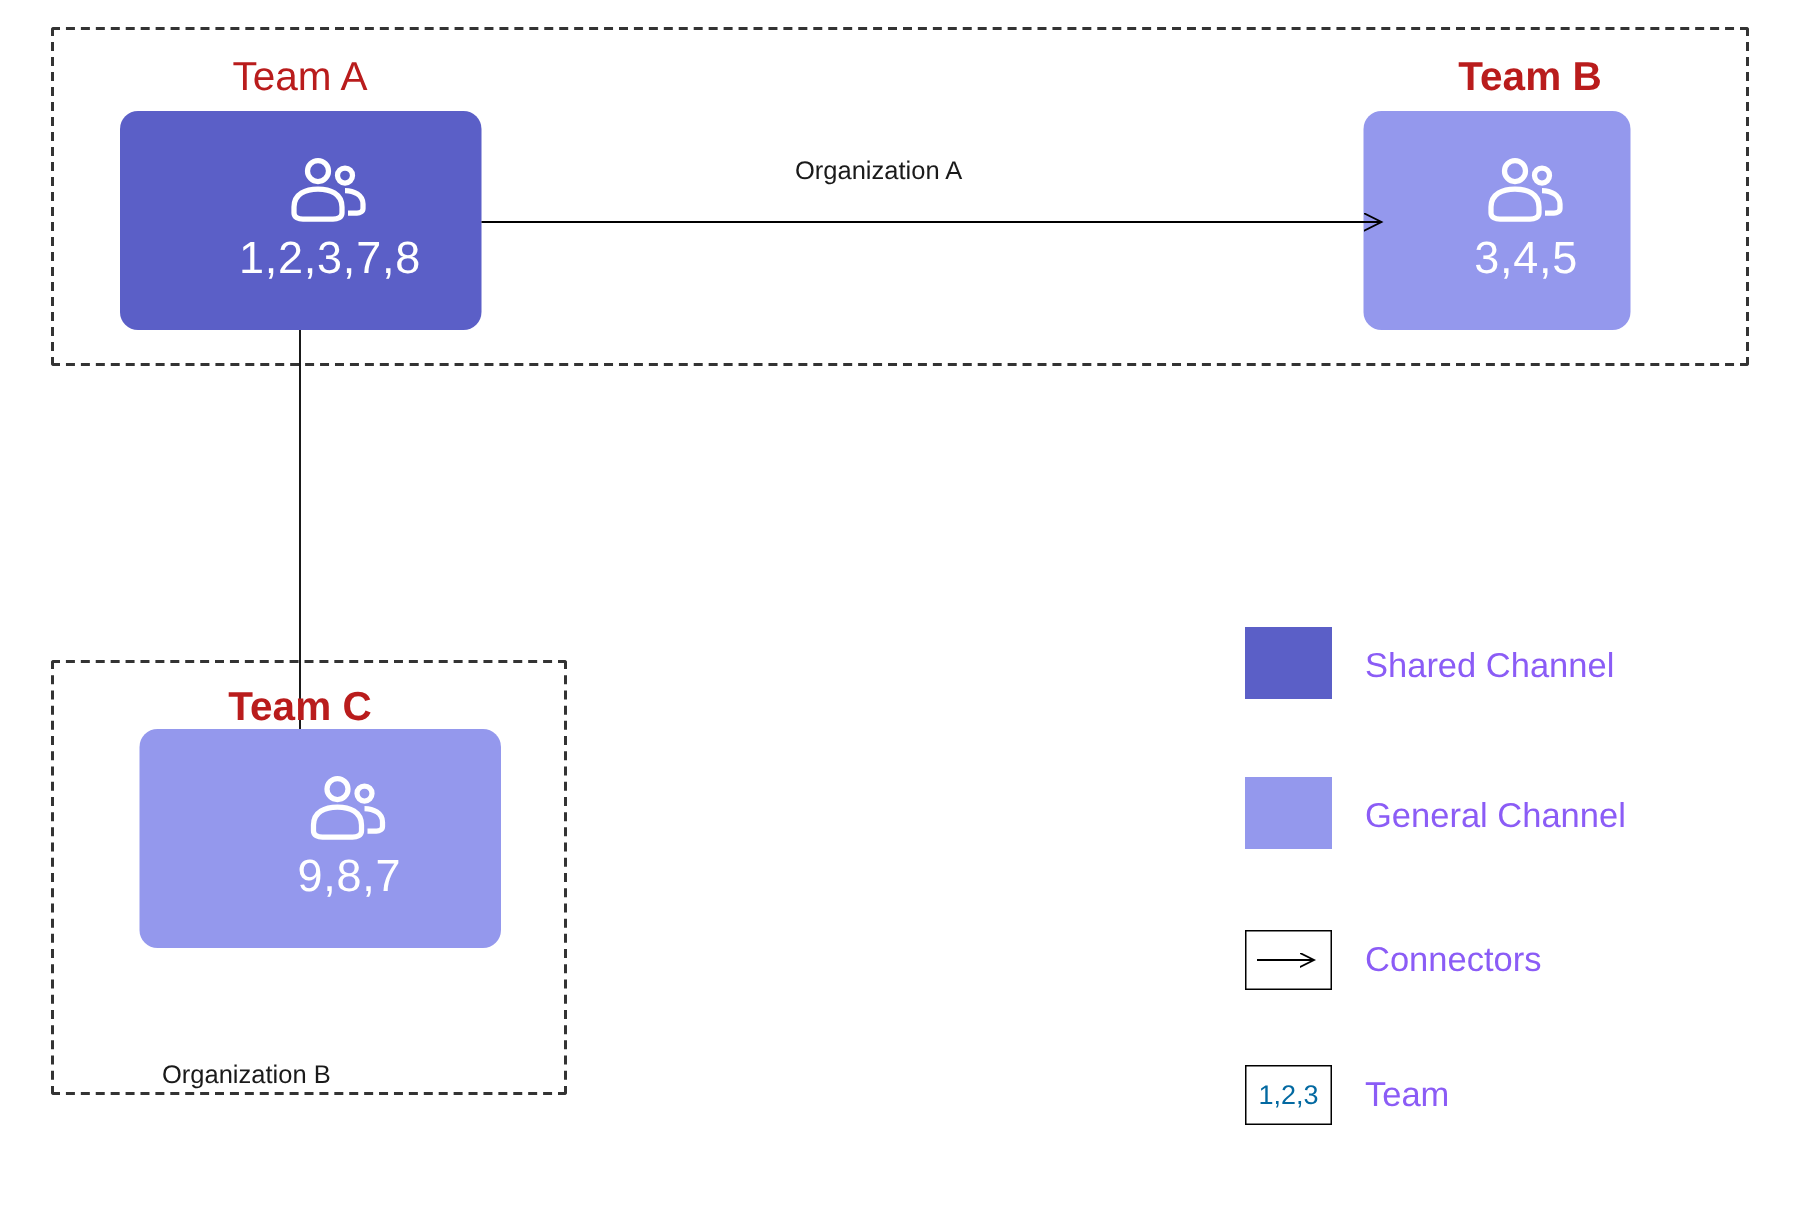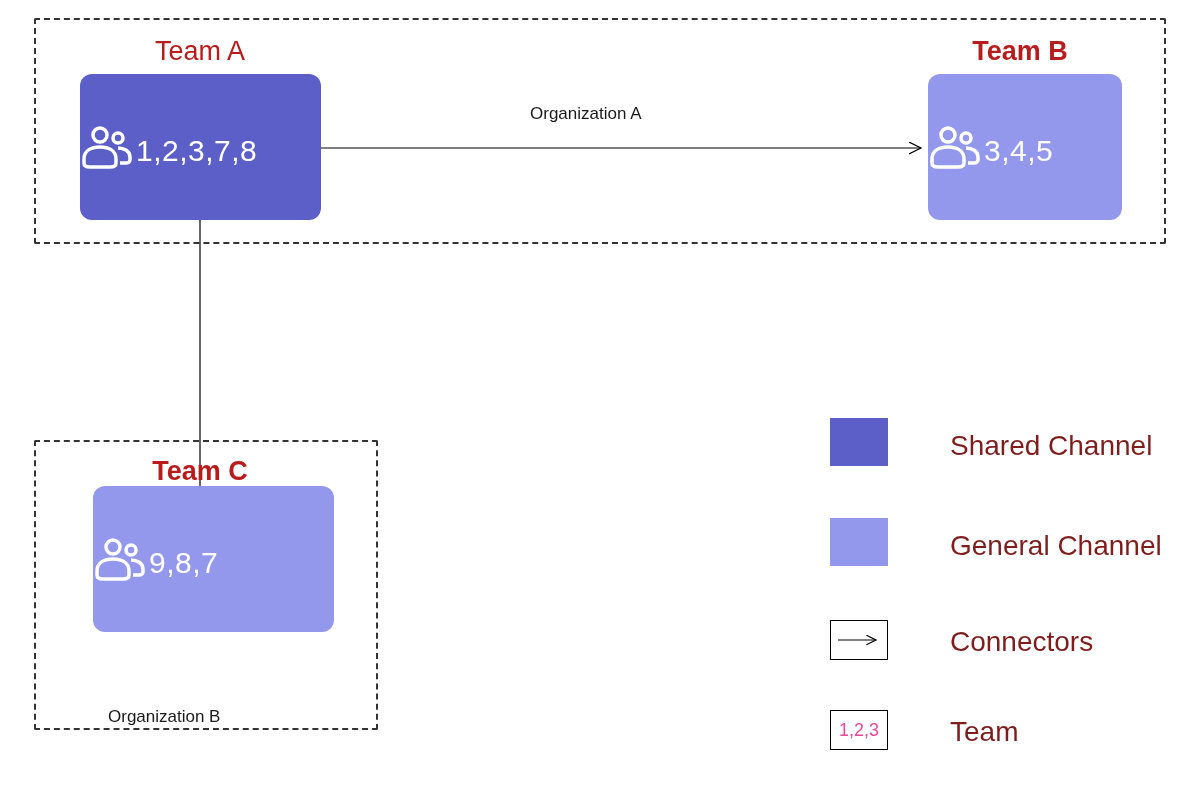--- a/index.html
+++ b/index.html
@@ -22,22 +22,25 @@
     position: absolute;
     font-size: 27px;
     color: #b91c1c;
     text-align: center;
   }
   .team-label.bold { font-weight: 600; }
   .team-card {
     position: absolute;
     border-radius: 12px;
     display: flex;
+    flex-direction: column;
     align-items: center;
+    justify-content: center;
     color: #fff;
+    padding-left: 39px;
   }
   .team-card.shared { background: #5B5FC7; }
   .team-card.general { background: #9498ED; }
   .people-icon { width: 56px; height: 44px; }
   .members {
     font-size: 30px;
     margin-top: 8px;
     letter-spacing: 0.5px;
   }
   .org-label {
@@ -64,48 +67,47 @@
   }
   .legend-users {
     position: absolute;
     width: 58px;
     height: 40px;
     border: 1.5px solid #000;
     display: flex;
     align-items: center;
     justify-content: center;
     font-size: 18px;
-    color: #ec4899;
+    color: #0369a1;
   }
   .legend-label {
     position: absolute;
-    font-size: 28px;
-    color: #7f1d1d;
-    margin-left: 40px;
+    font-size: 23px;
+    color: #8b5cf6;
   }
   svg.arrow { position: absolute; overflow: visible; }
 </style>
 </head>
 <body>
 
 <div class="org-box" style="left:34px; top:18px; width:1132px; height:226px;"></div>
 
 <div class="team-label" style="left:140px; top:36px; width:120px;">Team A</div>
 <div class="team-card shared" style="left:80px; top:74px; width:241px; height:146px;">
   <svg class="people-icon" viewBox="0 0 56 44">
     <circle cx="20" cy="10" r="7" fill="none" stroke="#fff" stroke-width="3.5"></circle>
     <circle cx="38" cy="13" r="5" fill="none" stroke="#fff" stroke-width="3.5"></circle>
     <path d="M4 34 C4 25 12 22 20 22 C28 22 36 25 36 34 L36 38 C36 41 33 42 30 42 L10 42 C7 42 4 41 4 38 Z" fill="none" stroke="#fff" stroke-width="3.5"></path>
     <path d="M38 23 C44 23 50 26 50 32 L50 35 C50 37 48 38 46 38 L40 38" fill="none" stroke="#fff" stroke-width="3.5"></path>
   </svg>
   <div class="members">1,2,3,7,8</div>
 </div>
 
 <div class="team-label bold" style="left:960px; top:36px; width:120px;">Team B</div>
-<div class="team-card general" style="left:928px; top:74px; width:194px; height:146px;">
+<div class="team-card general" style="left:909px; top:74px; width:178px; height:146px;">
   <svg class="people-icon" viewBox="0 0 56 44">
     <circle cx="20" cy="10" r="7" fill="none" stroke="#fff" stroke-width="3.5"></circle>
     <circle cx="38" cy="13" r="5" fill="none" stroke="#fff" stroke-width="3.5"></circle>
     <path d="M4 34 C4 25 12 22 20 22 C28 22 36 25 36 34 L36 38 C36 41 33 42 30 42 L10 42 C7 42 4 41 4 38 Z" fill="none" stroke="#fff" stroke-width="3.5"></path>
     <path d="M38 23 C44 23 50 26 50 32 L50 35 C50 37 48 38 46 38 L40 38" fill="none" stroke="#fff" stroke-width="3.5"></path>
   </svg>
   <div class="members">3,4,5</div>
 </div>
 
 <svg class="arrow" style="left:321px; top:140px; width:607px; height:20px;">

